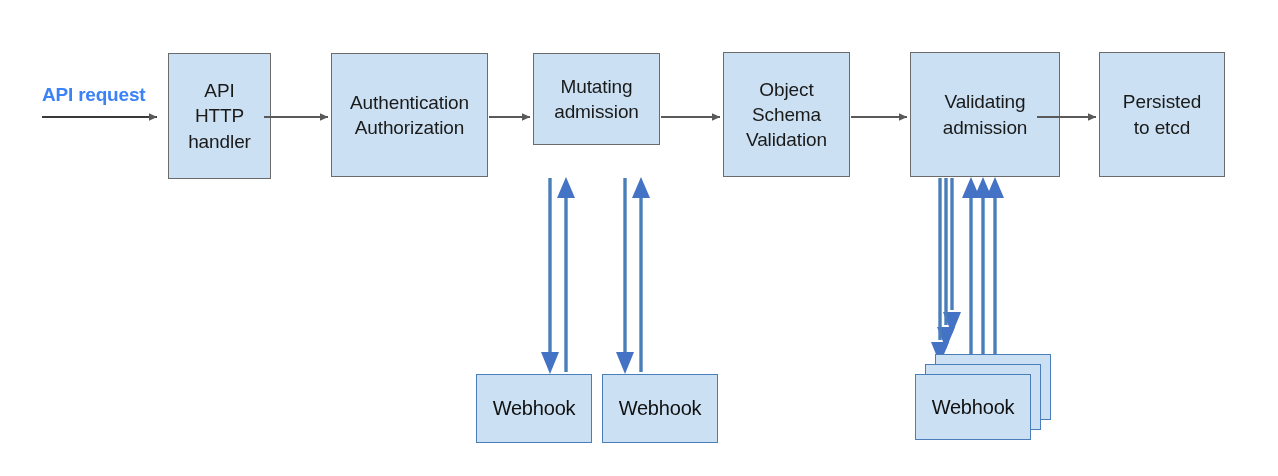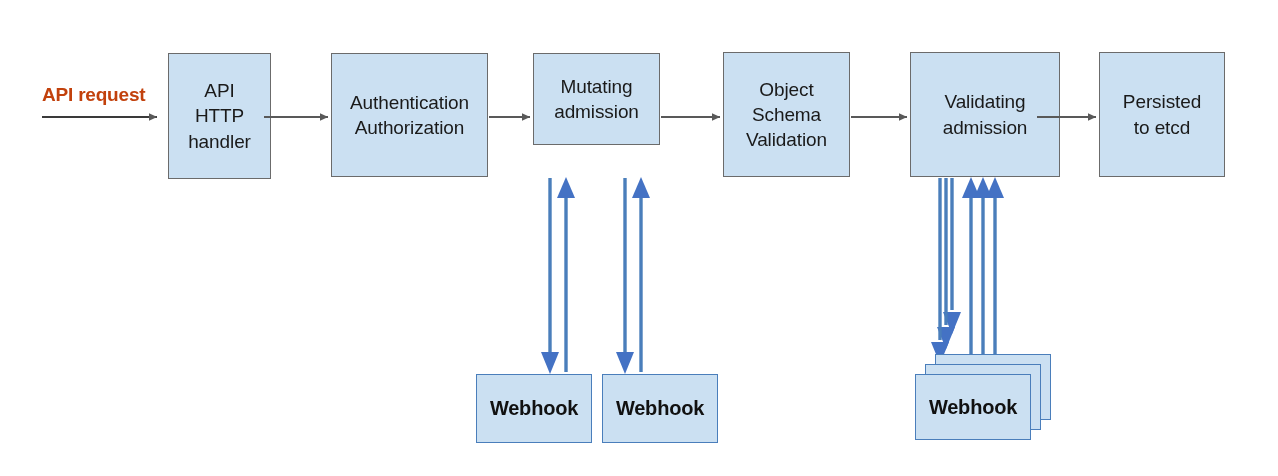--- a/index.html
+++ b/index.html
@@ -37,34 +37,34 @@
     position: absolute;
     box-sizing: border-box;
     background: #cbe0f2;
     border: 1.5px solid #4a7ebb;
     display: flex;
     align-items: center;
     justify-content: center;
     text-align: center;
     color: #111111;
     font-size: 20px;
-    font-weight: bold;
+    font-weight: normal;
     letter-spacing: -0.2px;
   }
   .webhook-stack-back {
     position: absolute;
     box-sizing: border-box;
     background: #cbe0f2;
     border: 1.5px solid #4a7ebb;
   }
   .api-request-label {
     position: absolute;
     font-size: 19px;
     font-weight: bold;
-    color: #c2410c;
+    color: #3b82f6;
     letter-spacing: -0.2px;
     white-space: nowrap;
   }
   svg.overlay {
     position: absolute;
     left: 0;
     top: 0;
     width: 1278px;
     height: 476px;
     pointer-events: none;

